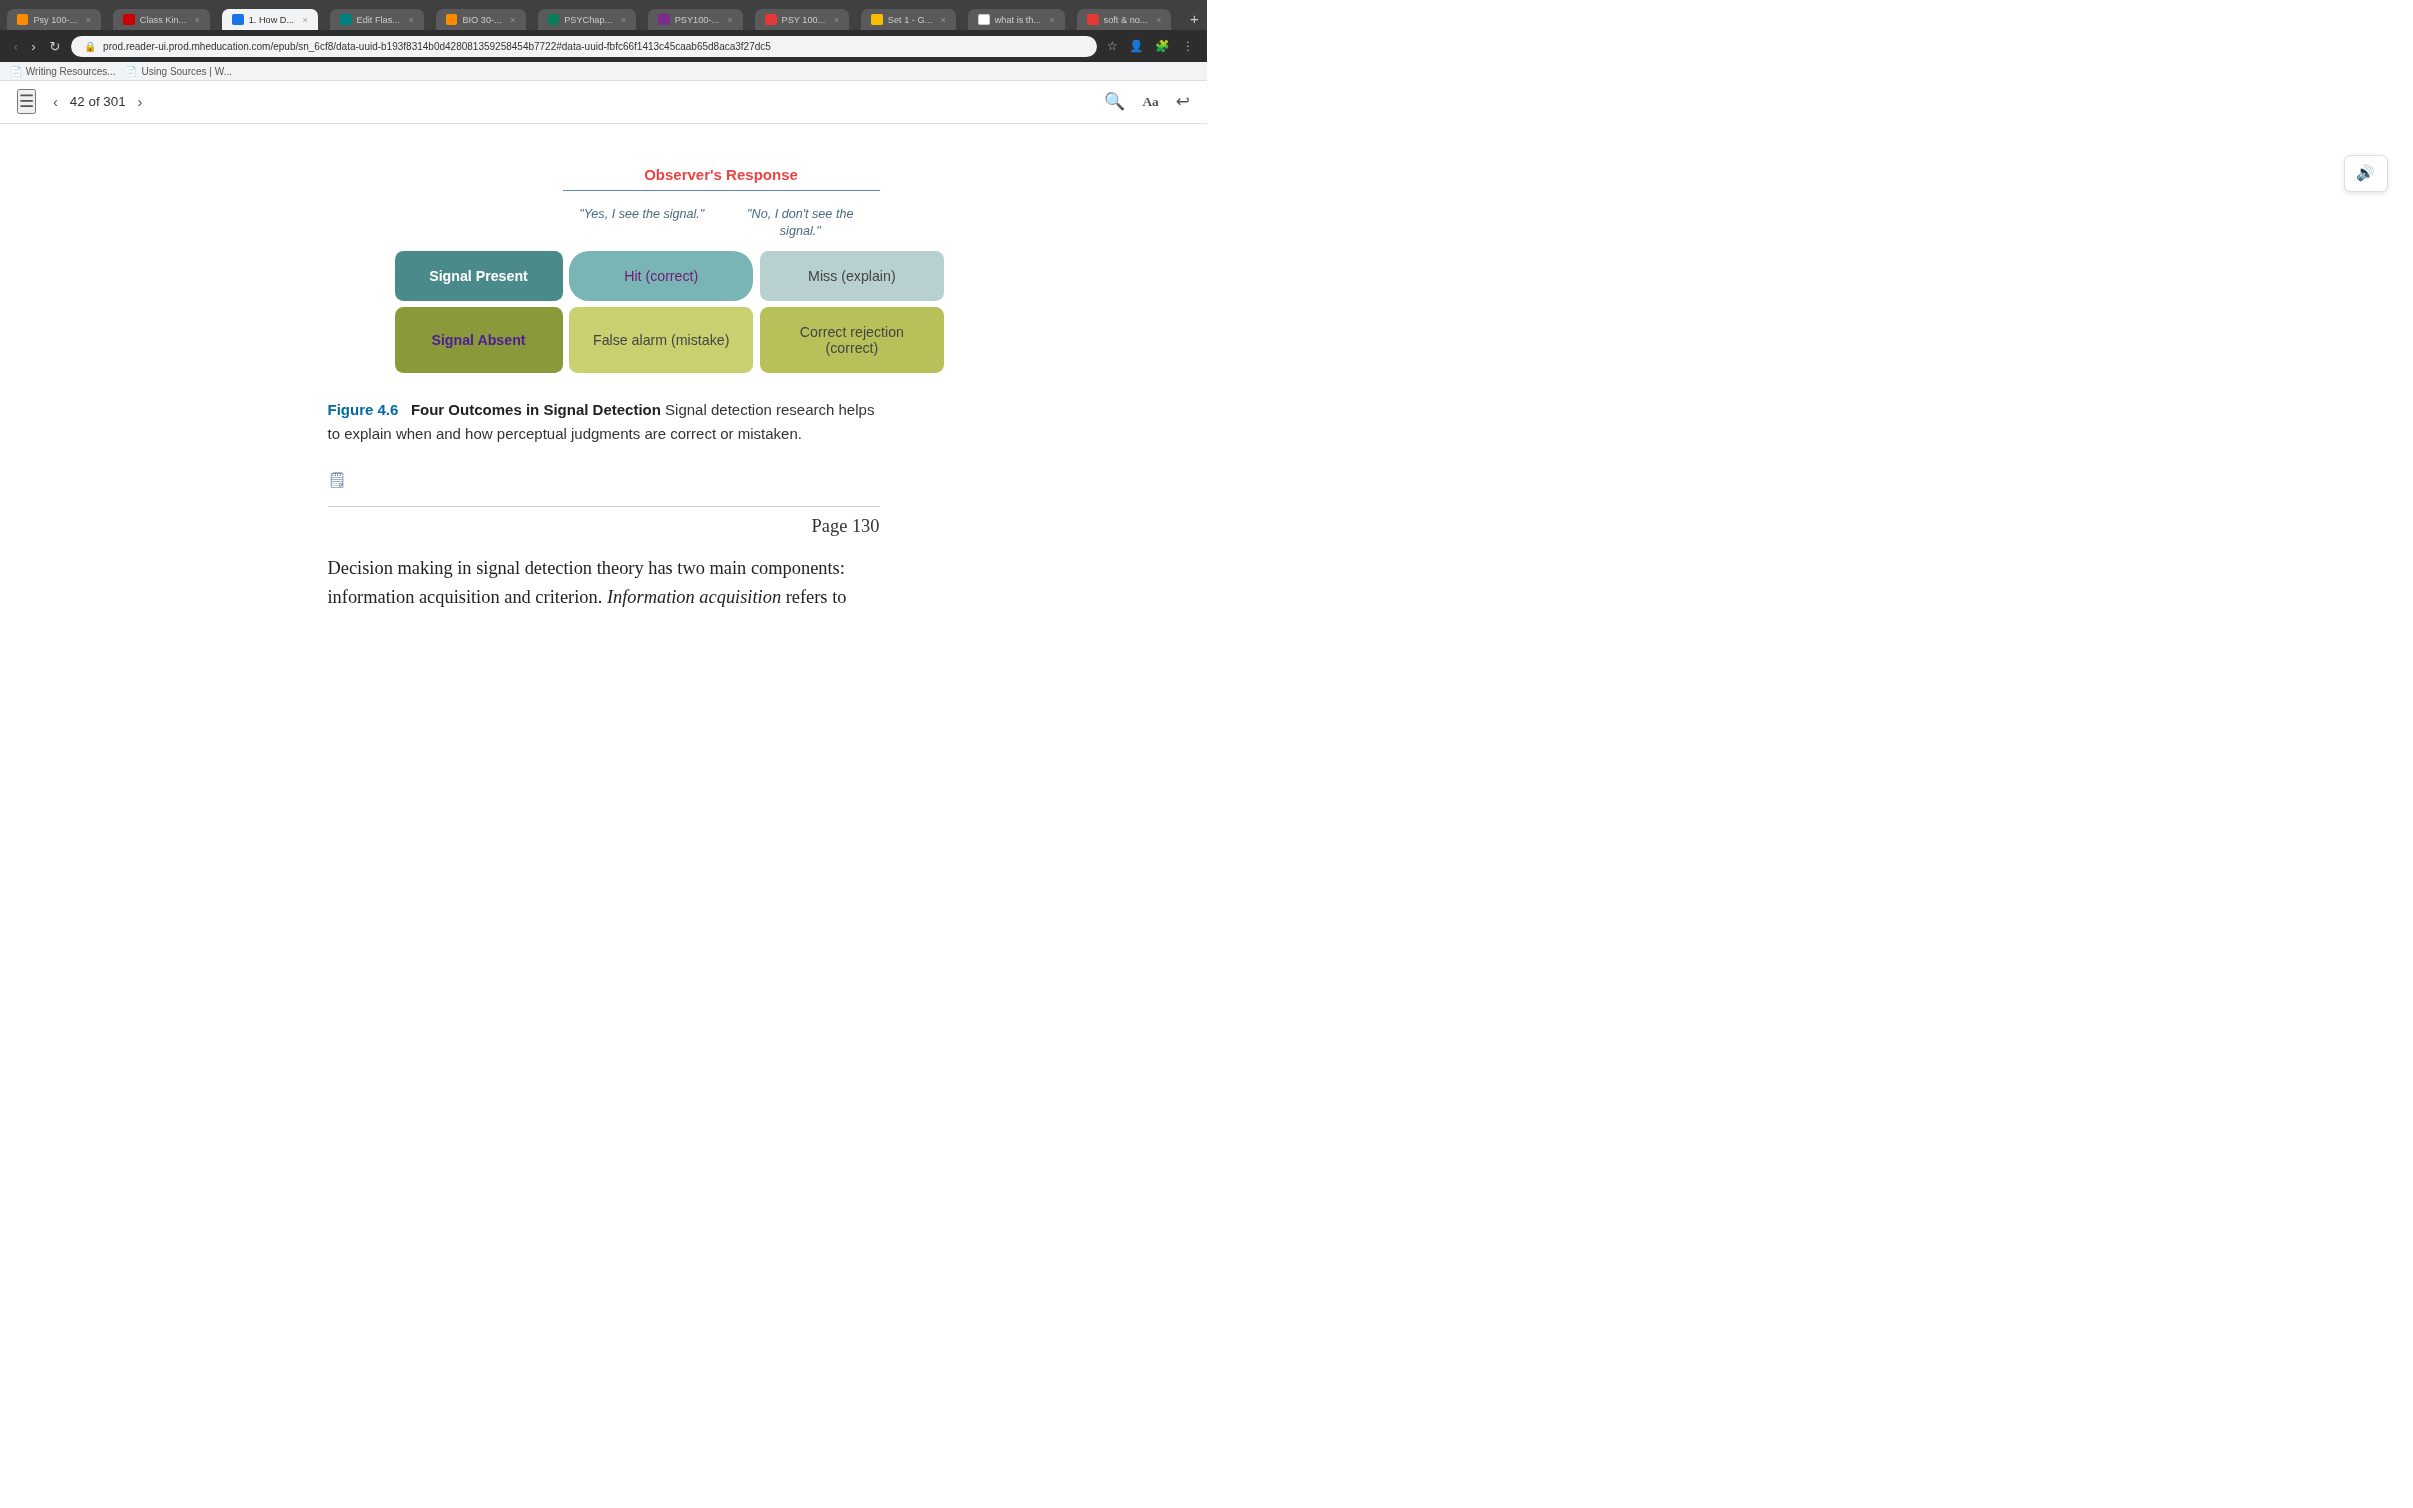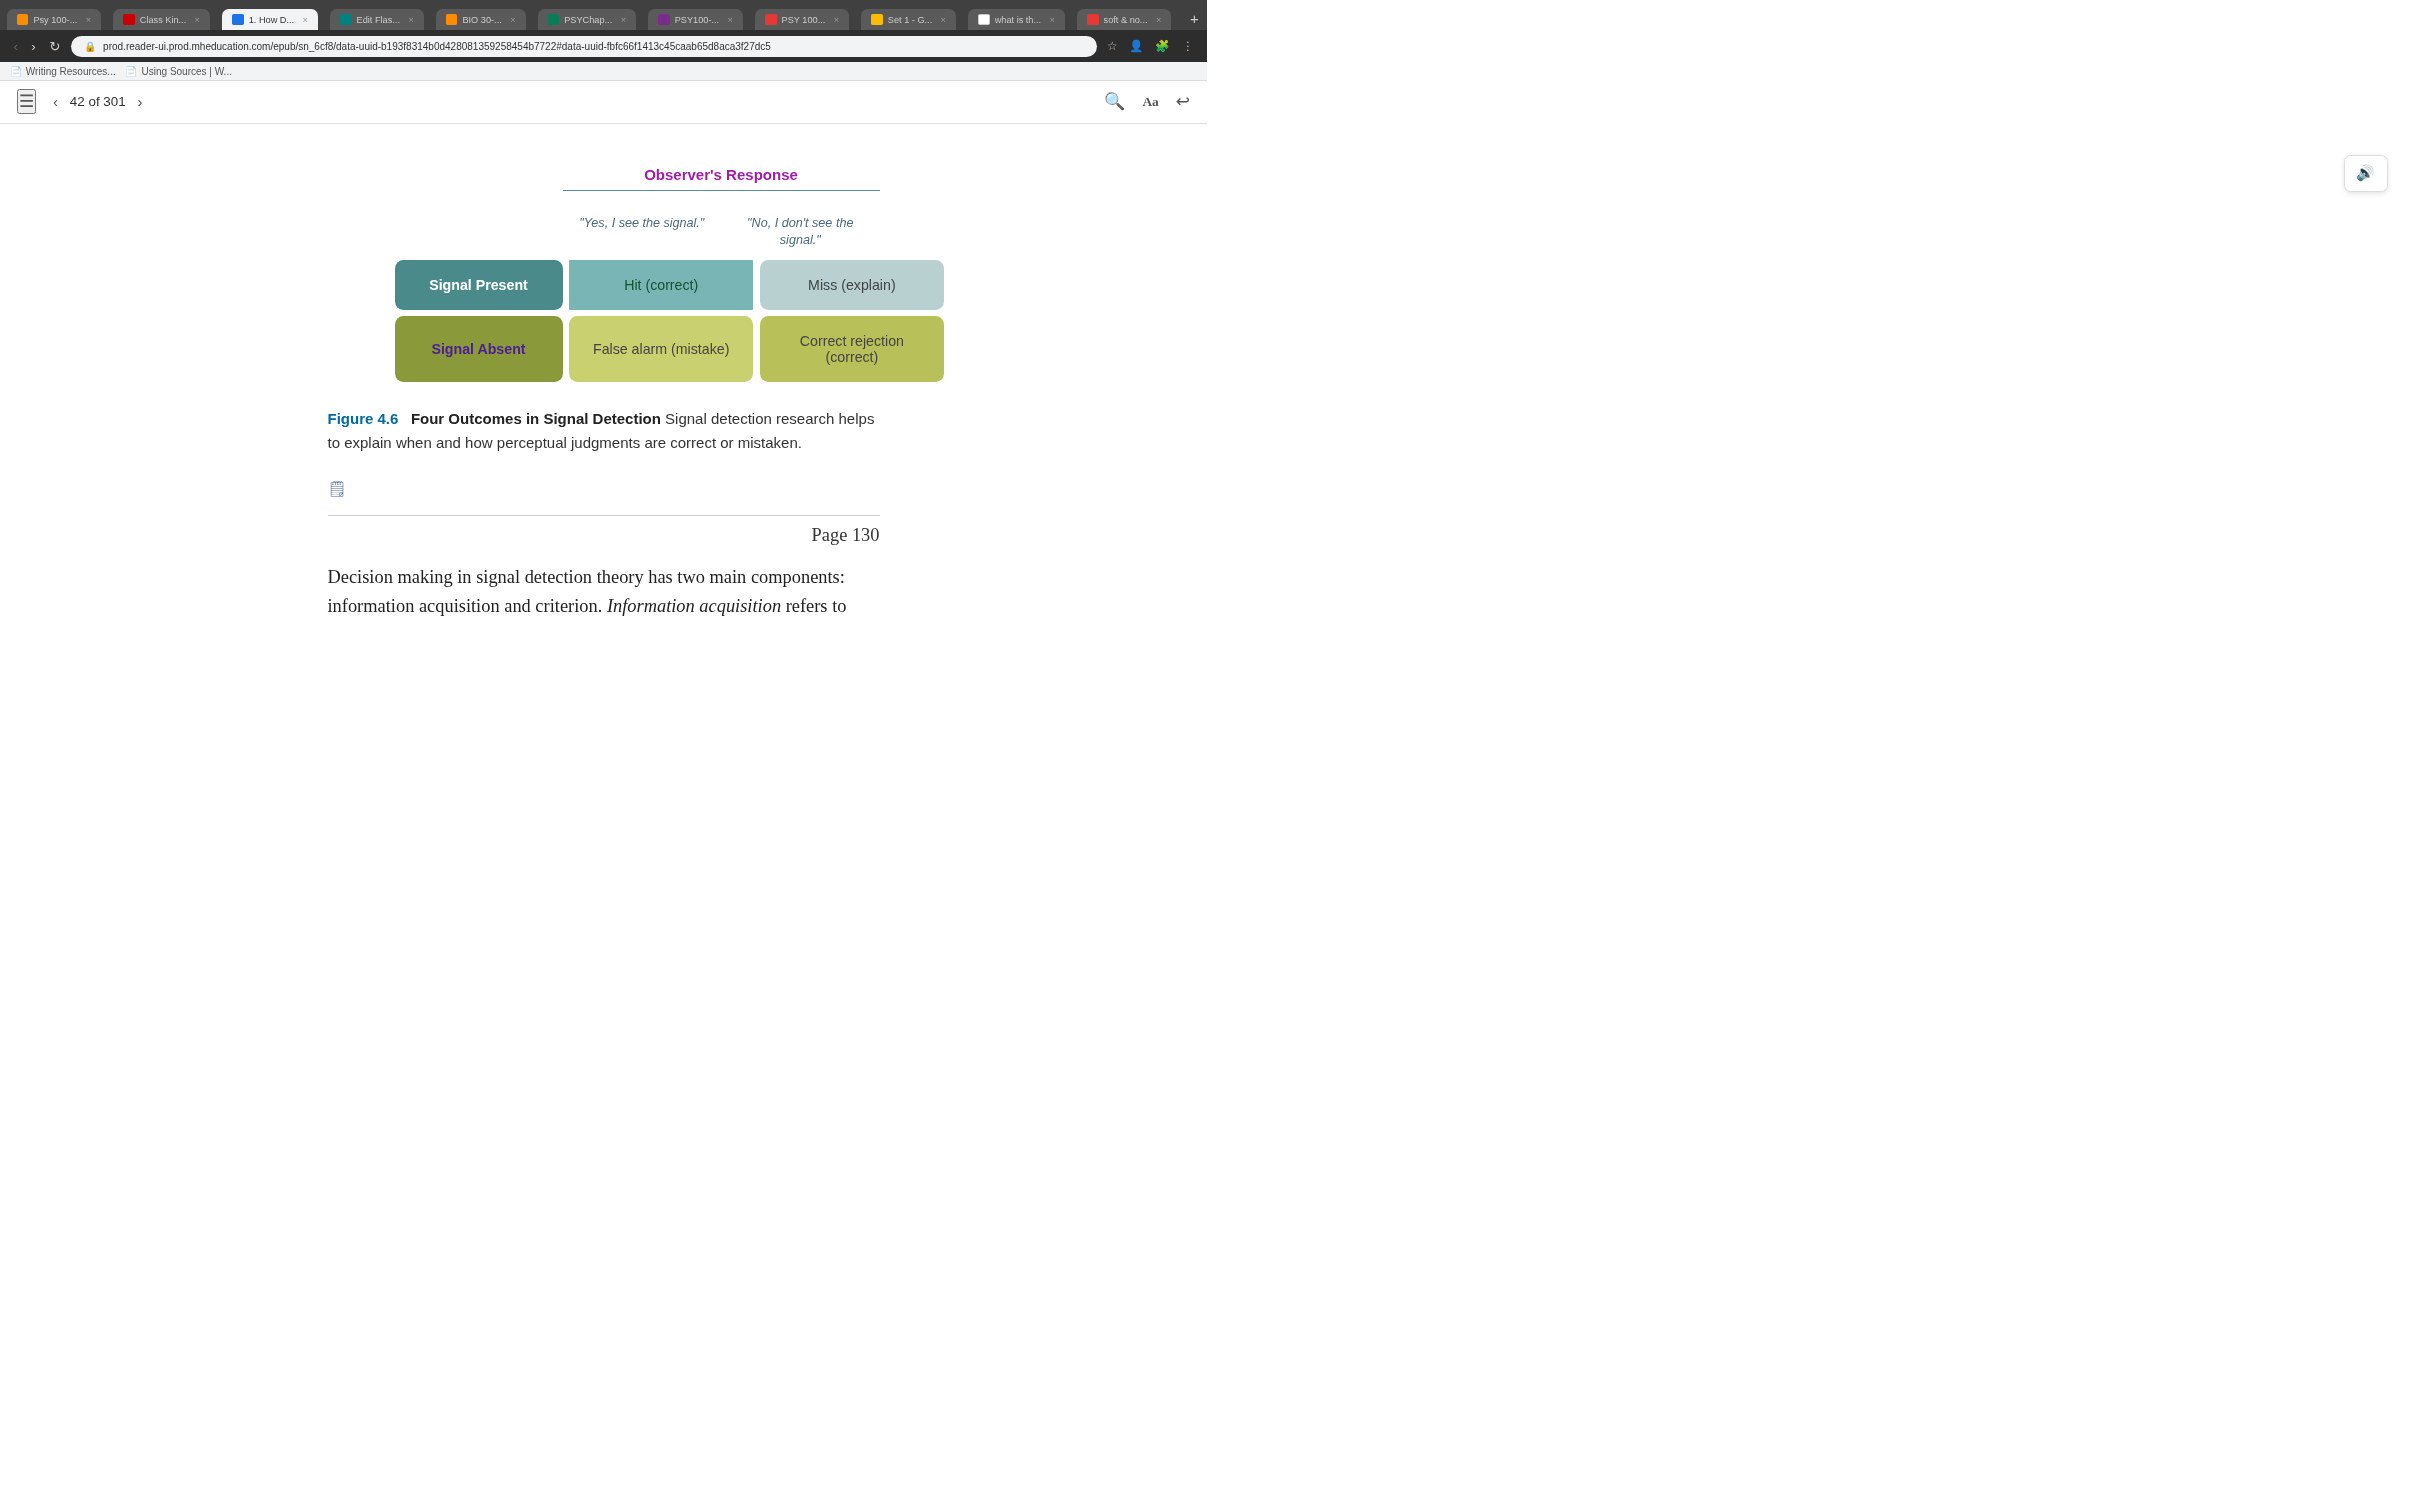--- a/index.html
+++ b/index.html
@@ -40,21 +40,21 @@
     .back-btn { background: none; border: none; font-size: 17px; color: #555; cursor: pointer; }
 
     
     .reader-content { background: #fff; padding: 25px 101px 50px 101px; max-width: 754px; margin: 0 auto; position: relative; }
 
     .text-intro { font-size: 22px; color: #222; line-height: 1.5; margin-bottom: 25px; font-family: Georgia, 'Times New Roman', serif; }
 
     
     .signal-table-wrapper { margin: 17px 0 25px 67px; }
 
-    .observer-response-header { text-align: center; font-size: 15px; font-weight: bold; color: #a21caf; padding-bottom: 6.7px; border-bottom: 1.7px solid #5a8a9f; margin-left: 168px; margin-bottom: 24px; }
+    .observer-response-header { text-align: center; font-size: 15px; font-weight: bold; color: #ef4444; padding-bottom: 6.7px; border-bottom: 1.7px solid #5a8a9f; margin-left: 168px; margin-bottom: 15px; }
 
     .response-sub-headers { display: flex; margin-left: 168px; margin-bottom: 10px; }
     .response-sub-header { flex: 1; text-align: center; font-size: 12.6px; color: #4a6a7f; font-style: italic; line-height: 1.4; padding: 0 8.4px; }
 
     .table-grid { display: grid; grid-template-columns: 168px 184px 184px; gap: 6.7px; }
 
     .cell-header-signal-present {
       background: #4a8a8a;
       color: #fff;
       font-weight: bold;
@@ -69,23 +69,23 @@
       color: #4c1d95;
       font-weight: bold;
       font-size: 14.2px;
       border-radius: 8.4px;
       display: flex; align-items: center; justify-content: center;
       padding: 17px 13.4px;
       text-align: center;
     }
     .cell-hit {
       background: #7ab5b5;
-      color: #14532d;
-      font-size: 14.2px;
-      border-radius: 1px;
+      color: #701a75;
+      font-size: 14.2px;
+      border-radius: 20px;
       display: flex; align-items: center; justify-content: center;
       text-align: center;
       padding: 17px;
     }
     .cell-miss {
       background: #b8d0d0;
       color: #444;
       font-size: 14.2px;
       border-radius: 8.4px;
       display: flex; align-items: center; justify-content: center;

